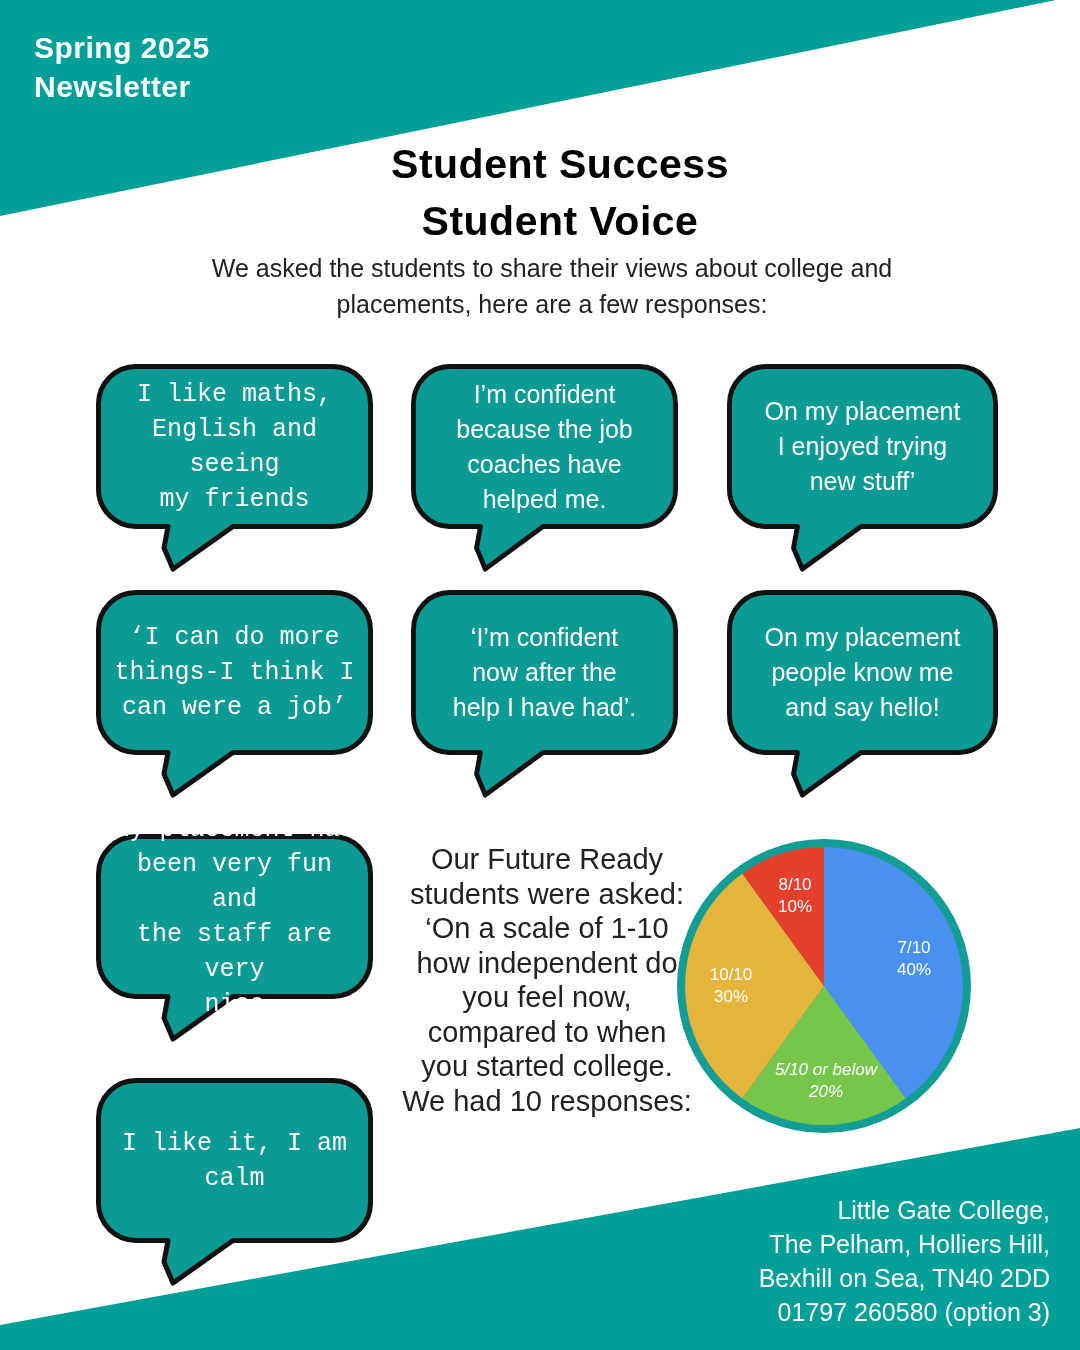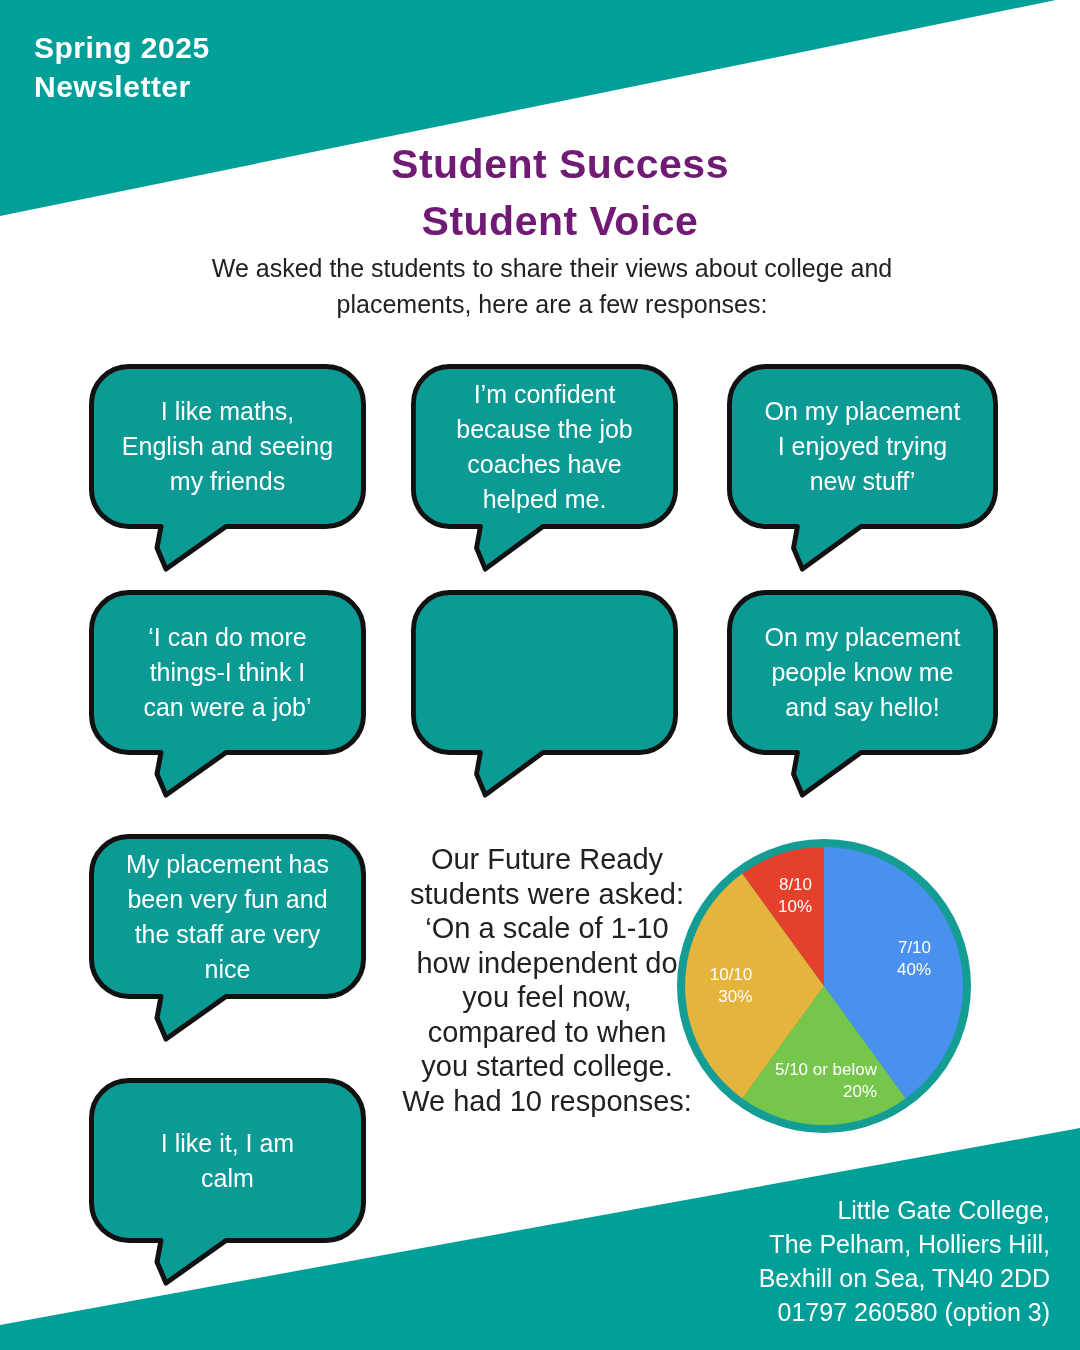--- a/index.html
+++ b/index.html
@@ -34,43 +34,43 @@
   }
   
   .bubble{position:absolute;height:208px;}
   .bubble svg{position:absolute;left:0;top:0;width:100%;height:208px;}
   .bubble .bubble-text{
     position:absolute;left:12px;right:12px;top:0;height:165px;
     display:flex;align-items:center;justify-content:center;
     text-align:center;color:#ffffff;
     font-size:25px;line-height:35px;white-space:pre-line;
   }
-  .c1{left:89px;width:277px;}
+  .c1{left:96px;width:277px;font-family:Liberation Mono, monospace;}
   .c2{left:411px;width:267px;}
   .c3{left:727px;width:271px;}
   .r1{top:364px;}
   .r2{top:590px;}
   .r3{top:834px;}
   .r4{top:1078px;}
   
   #survey-question{
     left:392px;top:842px;width:310px;
     text-align:center;font-size:29px;line-height:34.5px;
     white-space:pre-line;
   }
   
   #pie{left:676px;top:838px;width:296px;height:296px;}
   .pie-label{
     position:absolute;transform:translate(-50%,-50%);
     text-align:center;color:#ffffff;
     font-size:17px;line-height:22px;
   }
-  .pie-label span{display:block;text-align:right;}
+  .pie-label span{display:block;}
   #lbl-blue{left:238px;top:121px;}
-  #lbl-green{left:150px;top:243px;}
+  #lbl-green{left:150px;top:243px;font-style:italic;}
   #lbl-yellow{left:55px;top:148px;}
   #lbl-red{left:119px;top:58px;}
   
   #address{
     right:30px;top:1193px;width:420px;
     text-align:right;color:#ffffff;
     font-size:25px;line-height:34px;white-space:pre-line;
   }
 </style>
 </head>
@@ -82,21 +82,21 @@
     <polygon points="0,0 1056,0 0,216" fill="#00a099"></polygon>
   </svg>
 
   <svg id="footer-tri" class="abs" viewBox="0 0 1080 222" preserveAspectRatio="none">
     <polygon points="0,197 1080,0 1080,222 0,222" fill="#00a099"></polygon>
   </svg>
 
   <div id="badge" class="abs">Spring 2025
 Newsletter</div>
 
-  <div id="title" class="abs" style="color:#701a75">Student Success
+  <div id="title" class="abs" style="color:#000000">Student Success
 Student Voice</div>
 
   <div id="intro" class="abs" style="color:#212121">We asked the students to share their views about college and
 placements, here are a few responses:</div>
 
   <div class="bubble c1 r1">
     <svg viewBox="0 0 277 208" preserveAspectRatio="none">
       <path d="M40,2.5 H237 A37.5,37.5 0 0 1 274.5,40 V125 A37.5,37.5 0 0 1 237,162.5 H137 L77,205 L68,184 L72,162.5 H40 A37.5,37.5 0 0 1 2.5,125 V40 A37.5,37.5 0 0 1 40,2.5 Z" stroke="#111111" stroke-width="5" stroke-linejoin="round" fill="#0c9b94"></path>
     </svg>
     <div class="bubble-text">I like maths,
@@ -129,20 +129,23 @@
     </svg>
     <div class="bubble-text">‘I can do more
 things-I think I
 can were a job’</div>
   </div>
 
   <div class="bubble c2 r2">
     <svg viewBox="0 0 277 208" preserveAspectRatio="none">
       <path d="M40,2.5 H237 A37.5,37.5 0 0 1 274.5,40 V125 A37.5,37.5 0 0 1 237,162.5 H137 L77,205 L68,184 L72,162.5 H40 A37.5,37.5 0 0 1 2.5,125 V40 A37.5,37.5 0 0 1 40,2.5 Z" stroke="#111111" stroke-width="5" stroke-linejoin="round" fill="#0c9b94"></path>
     </svg>
+    <div class="bubble-text">‘I’m confident
+now after the
+help I have had’.</div>
   </div>
 
   <div class="bubble c3 r2">
     <svg viewBox="0 0 277 208" preserveAspectRatio="none">
       <path d="M40,2.5 H237 A37.5,37.5 0 0 1 274.5,40 V125 A37.5,37.5 0 0 1 237,162.5 H137 L77,205 L68,184 L72,162.5 H40 A37.5,37.5 0 0 1 2.5,125 V40 A37.5,37.5 0 0 1 40,2.5 Z" stroke="#111111" stroke-width="5" stroke-linejoin="round" fill="#0c9b94"></path>
     </svg>
     <div class="bubble-text">On my placement
 people know me
 and say hello!</div>
   </div>

